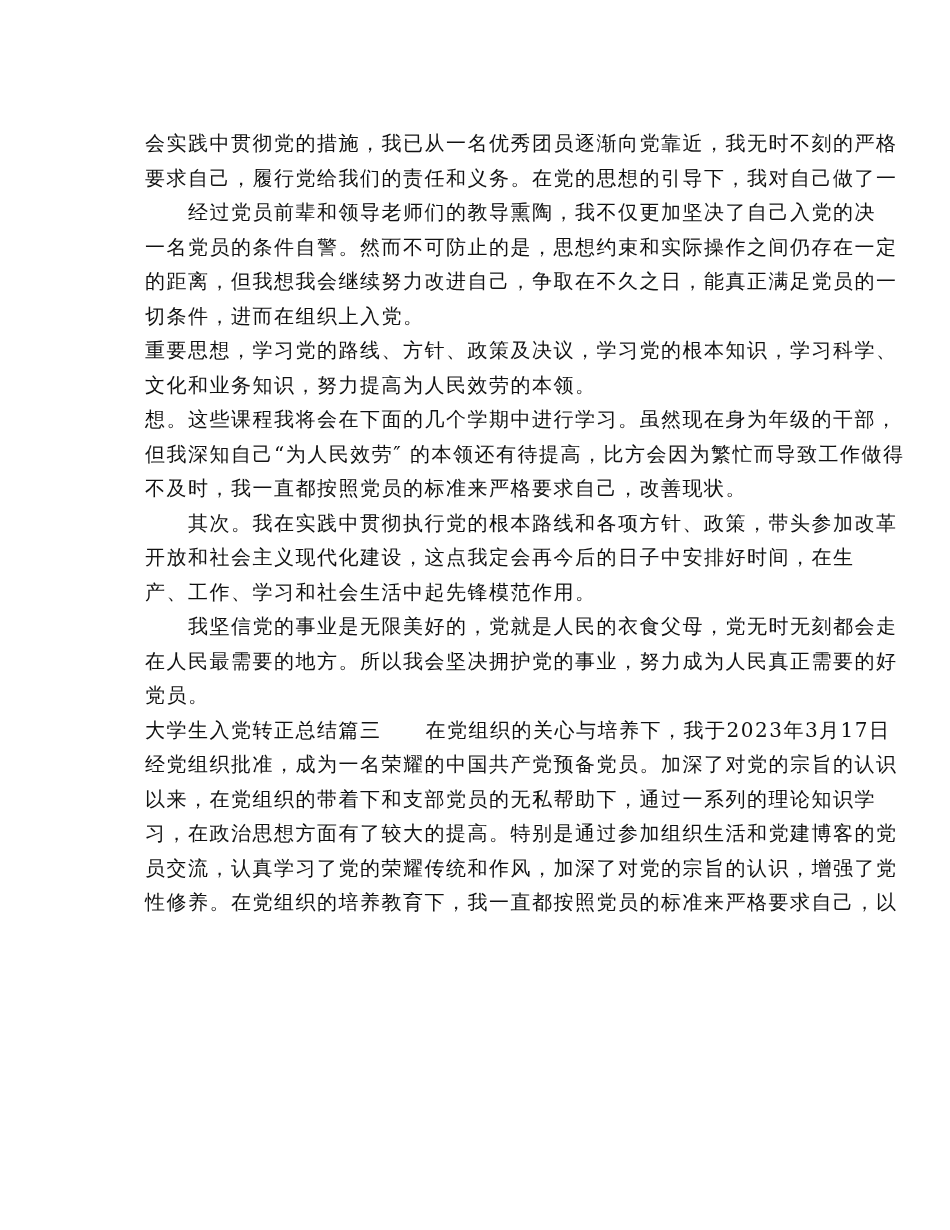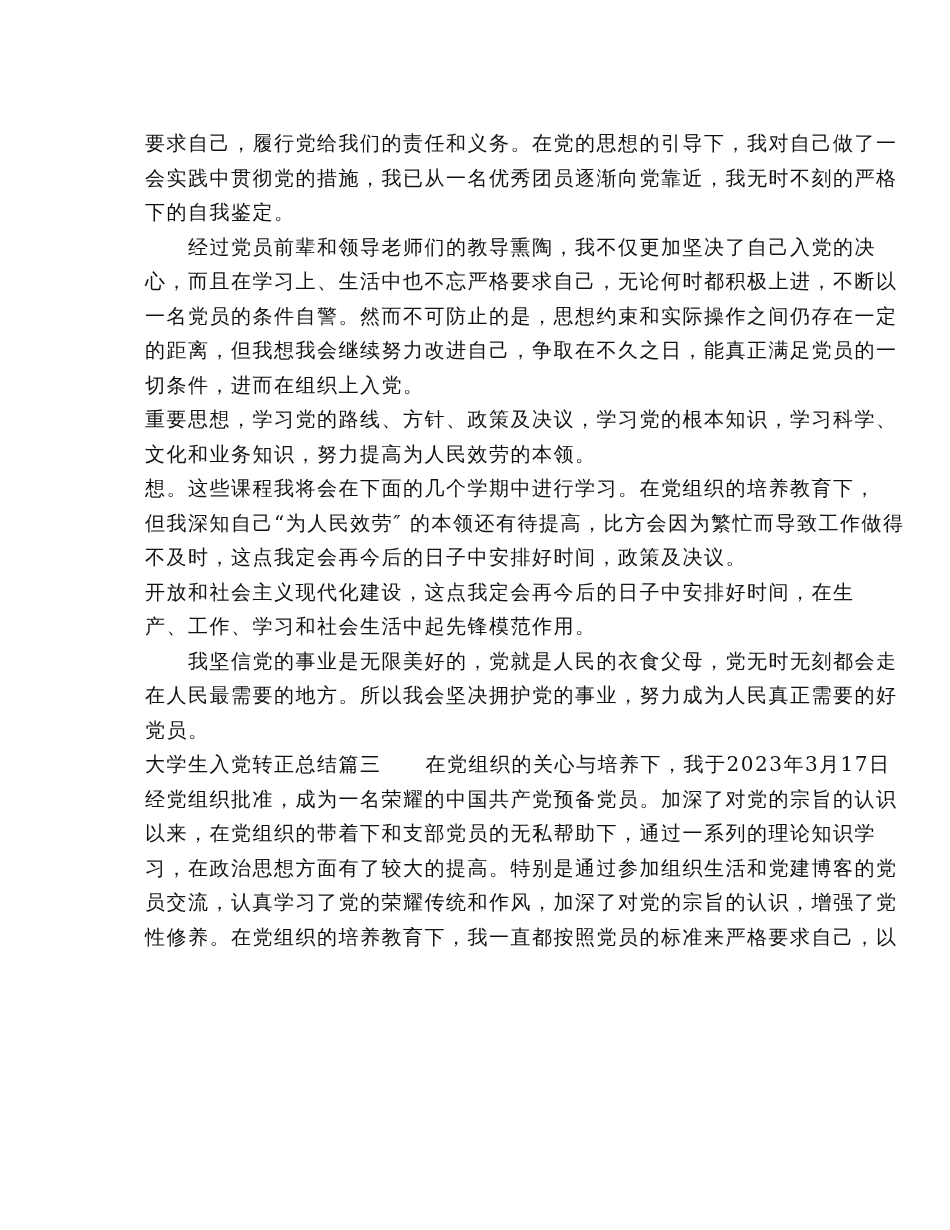--- a/index.html
+++ b/index.html
@@ -48,45 +48,44 @@
     width: 44px;
   }
 </style>
 </head>
 <body>
 
 <div class="page">
   <div class="body-text">
 
     <div class="paragraph">
+      <div class="line">会实践中贯彻党的措施，我已从一名优秀团员逐渐向党靠近，我无时不刻的严格</div>
       <div class="line">要求自己，履行党给我们的责任和义务。在党的思想的引导下，我对自己做了一</div>
-      <div class="line">会实践中贯彻党的措施，我已从一名优秀团员逐渐向党靠近，我无时不刻的严格</div>
-      <div class="line">下的自我鉴定。</div>
     </div>
 
     <div class="paragraph">
       <div class="line indent">经过党员前辈和领导老师们的教导熏陶，我不仅更加坚决了自己入党的决</div>
-      <div class="line">心，而且在学习上、生活中也不忘严格要求自己，无论何时都积极上进，不断以</div>
       <div class="line">一名党员的条件自警。然而不可防止的是，思想约束和实际操作之间仍存在一定</div>
       <div class="line">的距离，但我想我会继续努力改进自己，争取在不久之日，能真正满足党员的一</div>
       <div class="line">切条件，进而在组织上入党。</div>
     </div>
 
     <div class="paragraph">
       <div class="line">重要思想，学习党的路线、方针、政策及决议，学习党的根本知识，学习科学、</div>
       <div class="line">文化和业务知识，努力提高为人民效劳的本领。</div>
     </div>
 
     <div class="paragraph">
-      <div class="line">想。这些课程我将会在下面的几个学期中进行学习。在党组织的培养教育下，</div>
+      <div class="line">想。这些课程我将会在下面的几个学期中进行学习。虽然现在身为年级的干部，</div>
       <div class="line">但我深知自己“为人民效劳″ 的本领还有待提高，比方会因为繁忙而导致工作做得</div>
-      <div class="line">不及时，这点我定会再今后的日子中安排好时间，政策及决议。</div>
+      <div class="line">不及时，我一直都按照党员的标准来严格要求自己，改善现状。</div>
     </div>
 
     <div class="paragraph">
+      <div class="line indent">其次。我在实践中贯彻执行党的根本路线和各项方针、政策，带头参加改革</div>
       <div class="line">开放和社会主义现代化建设，这点我定会再今后的日子中安排好时间，在生</div>
       <div class="line">产、工作、学习和社会生活中起先锋模范作用。</div>
     </div>
 
     <div class="paragraph">
       <div class="line indent">我坚信党的事业是无限美好的，党就是人民的衣食父母，党无时无刻都会走</div>
       <div class="line">在人民最需要的地方。所以我会坚决拥护党的事业，努力成为人民真正需要的好</div>
       <div class="line">党员。</div>
     </div>
 

